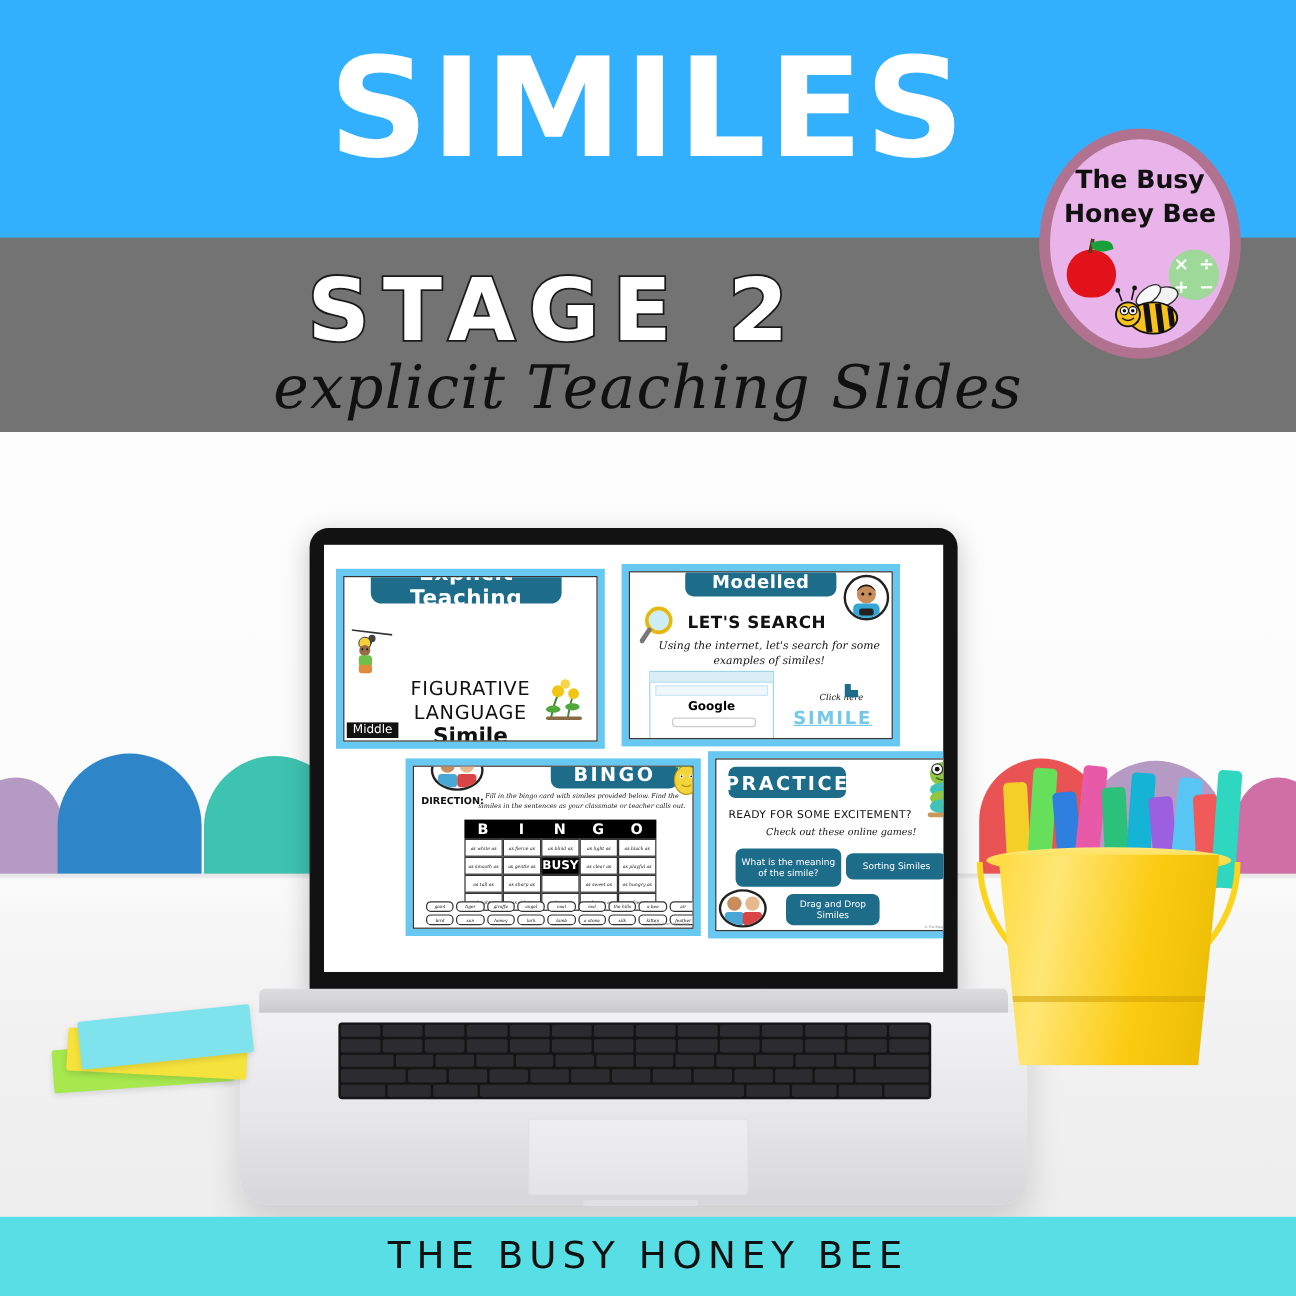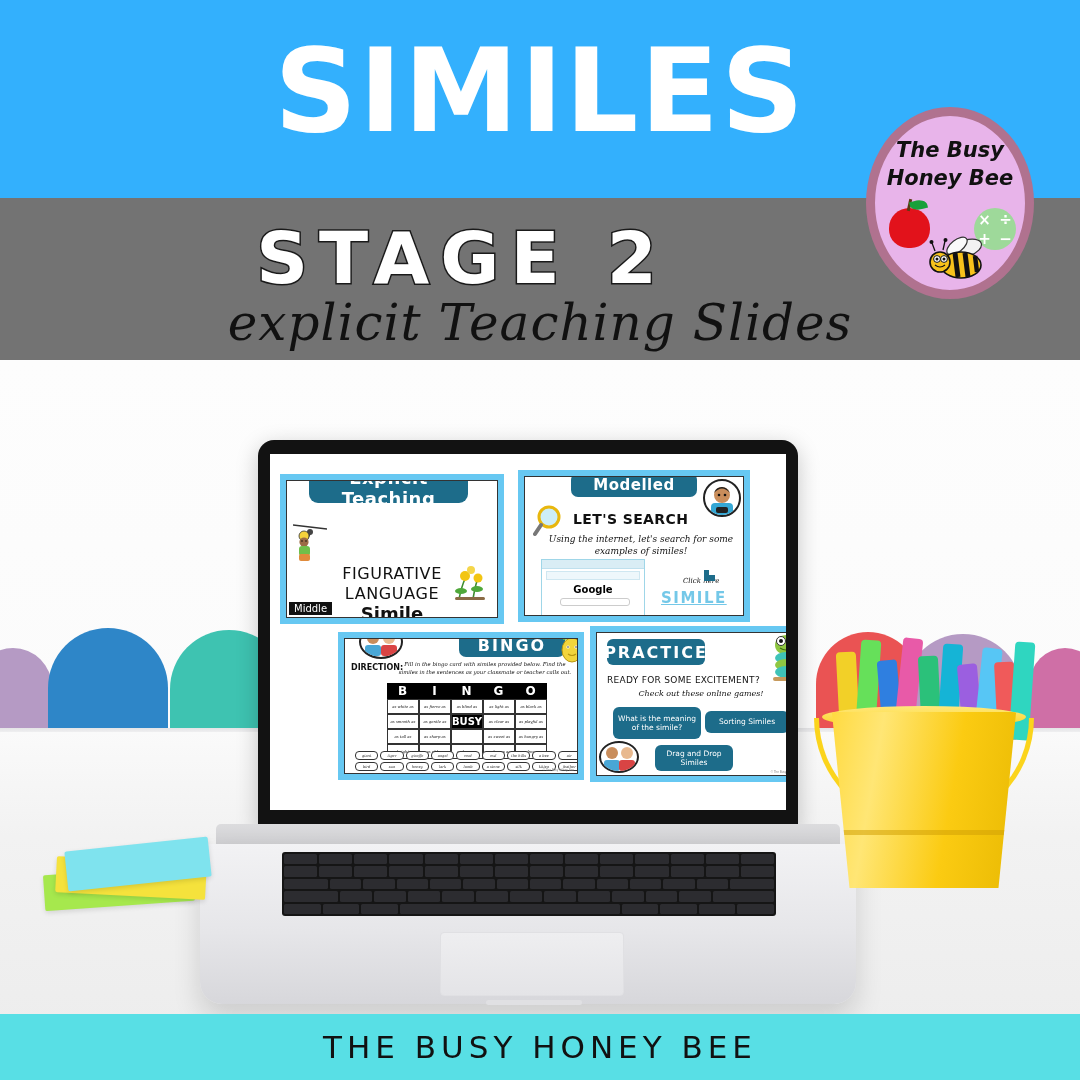--- a/index.html
+++ b/index.html
@@ -40,21 +40,20 @@
   }
 
   
   .logo-badge{
     position:absolute;left:866px;top:107px;width:168px;height:192px;
     border-radius:50%;
     background:#e8b4ea;
     border:9px solid #b0728f;
     box-sizing:border-box;
     overflow:hidden;
-    font-style:italic;
   }
   .logo-text{
     position:absolute;left:0;top:20px;width:100%;
     text-align:center;color:#111;
     font-family:"DejaVu Sans", sans-serif;font-weight:bold;
     font-size:21px;line-height:1.35;
   }
   .logo-apple{
     position:absolute;left:14px;top:92px;width:41px;height:40px;
     background:#e2121b;border-radius:50% 50% 46% 46%;

